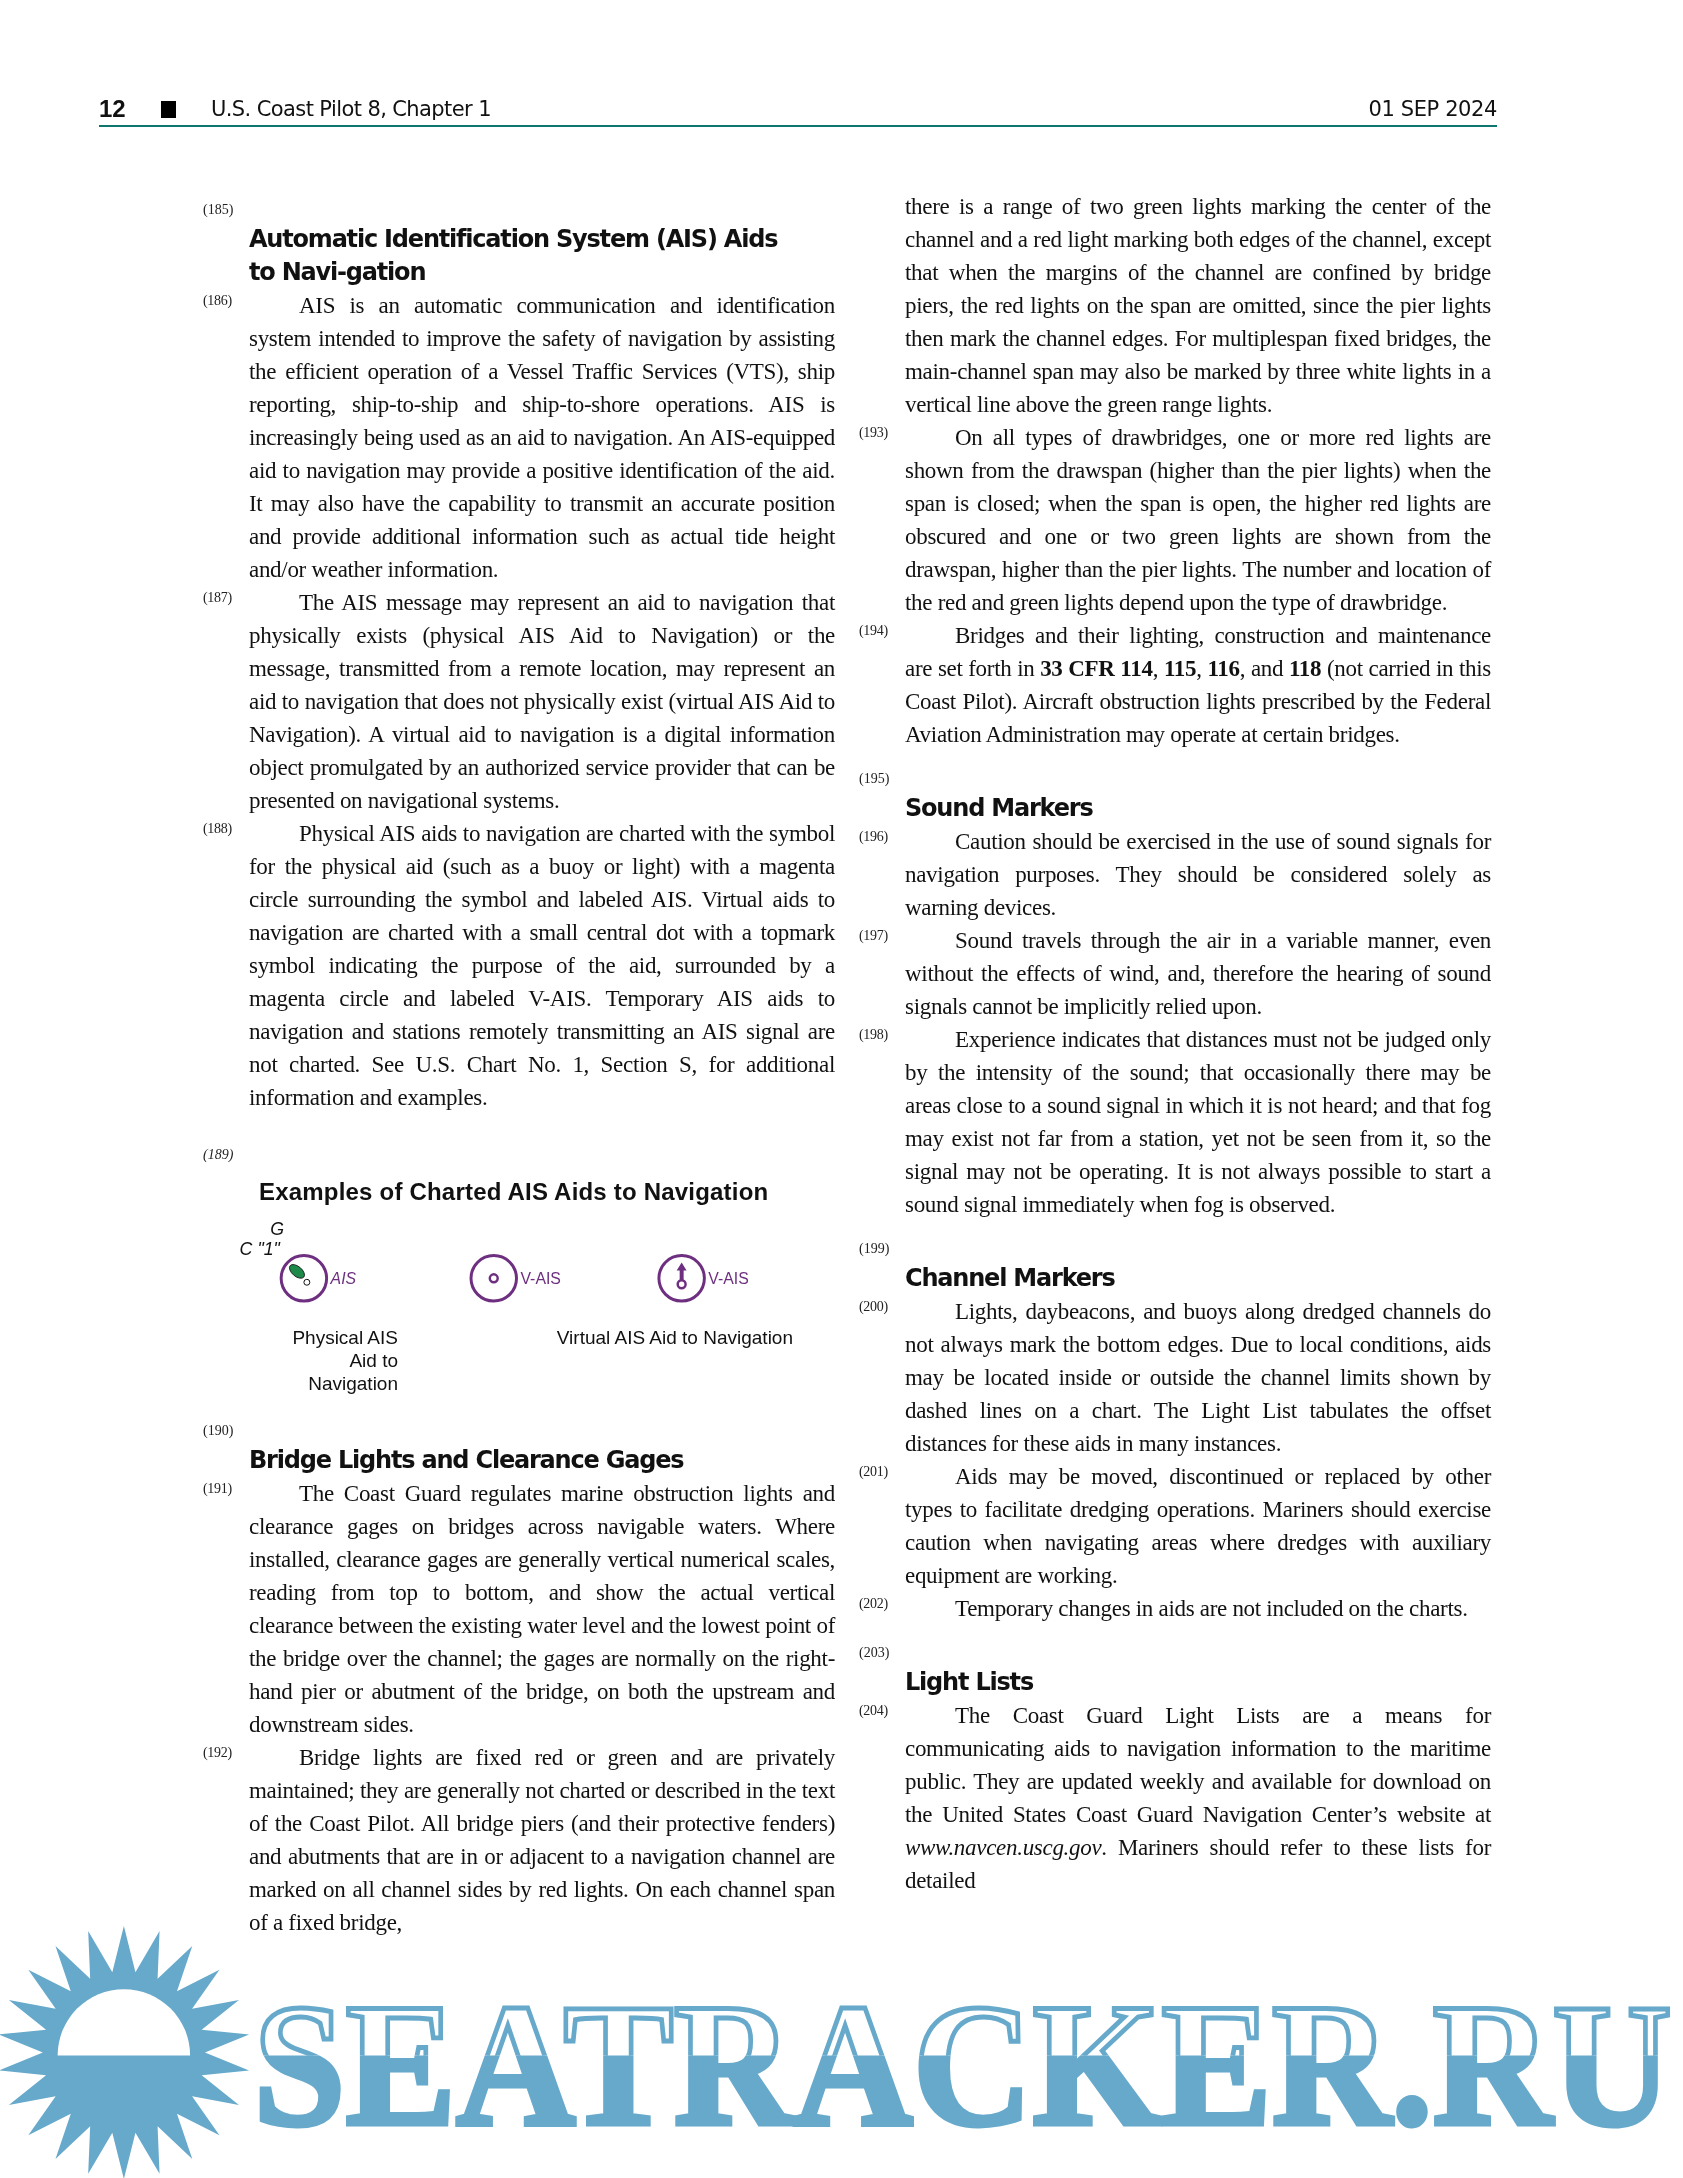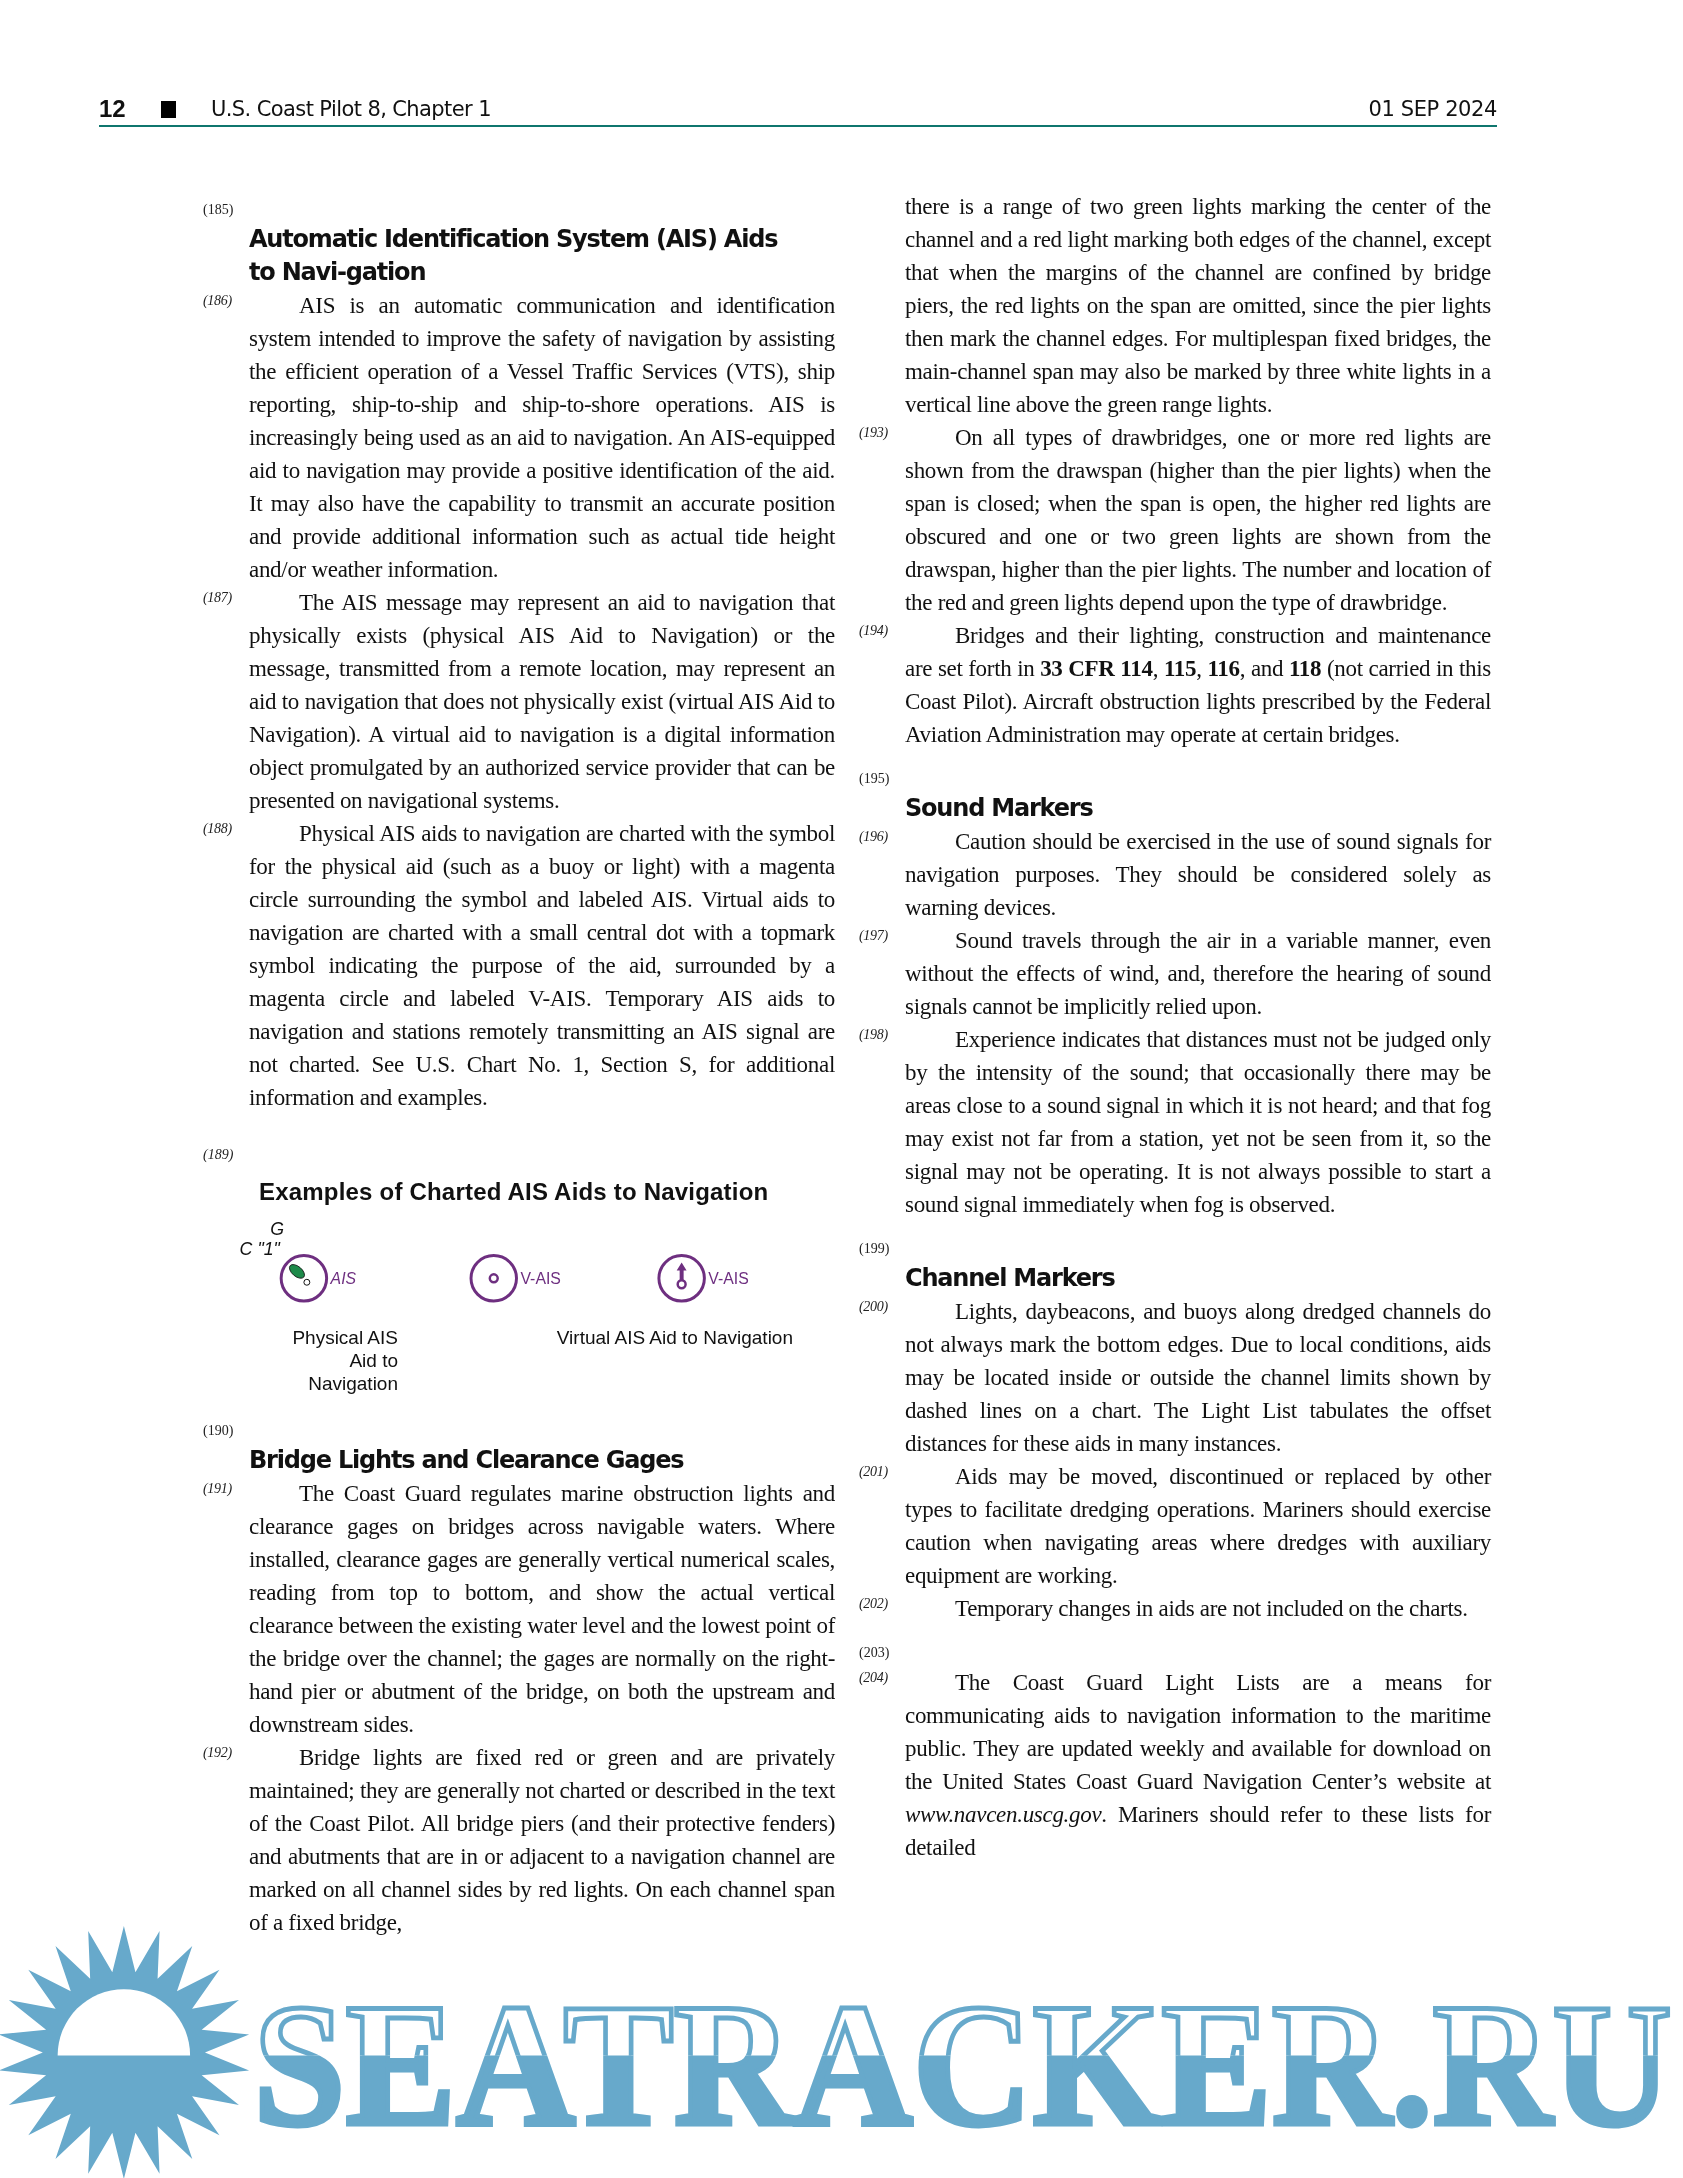--- a/index.html
+++ b/index.html
@@ -8,21 +8,21 @@
   .hdr .pg { position: absolute; left: 0; top: 0; font: bold 24px "Liberation Sans", sans-serif; }
   .hdr .sq { position: absolute; left: 62px; top: 6px; width: 15px; height: 17px; background: #000; }
   .hdr .title { position: absolute; left: 112px; top: 2px; font: 21px "DejaVu Sans", sans-serif; letter-spacing: -0.6px; }
   .hdr .date { position: absolute; right: 0; top: 2px; font: 21px "DejaVu Sans", sans-serif; letter-spacing: -0.4px; }
 
   .col { position: absolute; top: 190px; width: 586px; }
   .col.left { left: 249px; }
   .col.right { left: 905px; }
   .pnum { position: absolute; left: -46px; font: 14px "Liberation Serif", serif; color: #222; text-align: center; }
   .para { position: relative; font: 23px/33px "Liberation Serif", serif; text-align: justify; text-indent: 50px; margin: 0; letter-spacing: -0.3px; }
-  .para .pnum { top: 4px; text-indent: 0; font-style: italic; }
+  .para .pnum { top: 4px; text-indent: 0; }
   .mark { position: relative; height: 33px; }
   .mark .pnum { top: 12px; }
   .heading { position: relative; font: bold 24px/33px "DejaVu Sans", sans-serif; letter-spacing: -1.2px; margin: 0; }
   .gap { height: 10px; }
   b.ref { font-weight: bold; }
   i.url { font-style: italic; }
 
   .figure { position: relative; height: 267px; }
   .fig-title { position: absolute; left: 10px; top: 40px; font: bold 24px "Liberation Sans", sans-serif; letter-spacing: 0.2px; }
   .fig-svg { position: absolute; left: -59px; top: 79px; }
@@ -130,20 +130,21 @@
   <p class="para"><span class="pnum">(200)</span><span>Lights, daybeacons, and buoys along dredged channels do not always mark the bottom edges. Due to local conditions, aids may be located inside or outside the channel limits shown by dashed lines on a chart. The Light List tabulates the offset distances for these aids in many instances.</span></p>
 
   <p class="para"><span class="pnum">(201)</span><span>Aids may be moved, discontinued or replaced by other types to facilitate dredging operations. Mariners should exercise caution when navigating areas where dredges with auxiliary equipment are working.</span></p>
 
   <p class="para"><span class="pnum">(202)</span><span>Temporary changes in aids are not included on the charts.</span></p>
 
   <div class="gap" style="height:8px;"></div>
   <div class="mark">
     <span class="pnum">(203)</span>
   </div>
+  <h2 class="heading">Light Lists</h2>
 
   <p class="para"><span class="pnum">(204)</span><span>The Coast Guard Light Lists are a means for communicating aids to navigation information to the maritime public. They are updated weekly and available for download on the United States Coast Guard Navigation Center’s website at </span><i class="url">www.navcen.uscg.gov</i><span>. Mariners should refer to these lists for detailed</span></p>
 </div>
 
 <svg class="wm" width="1683" height="257" viewBox="0 0 1700 260">
   <defs>
     <clipPath id="wmTop">
         <rect x="0" y="0" width="1700" height="136"></rect>
       </clipPath>
     <clipPath id="wmBot">

